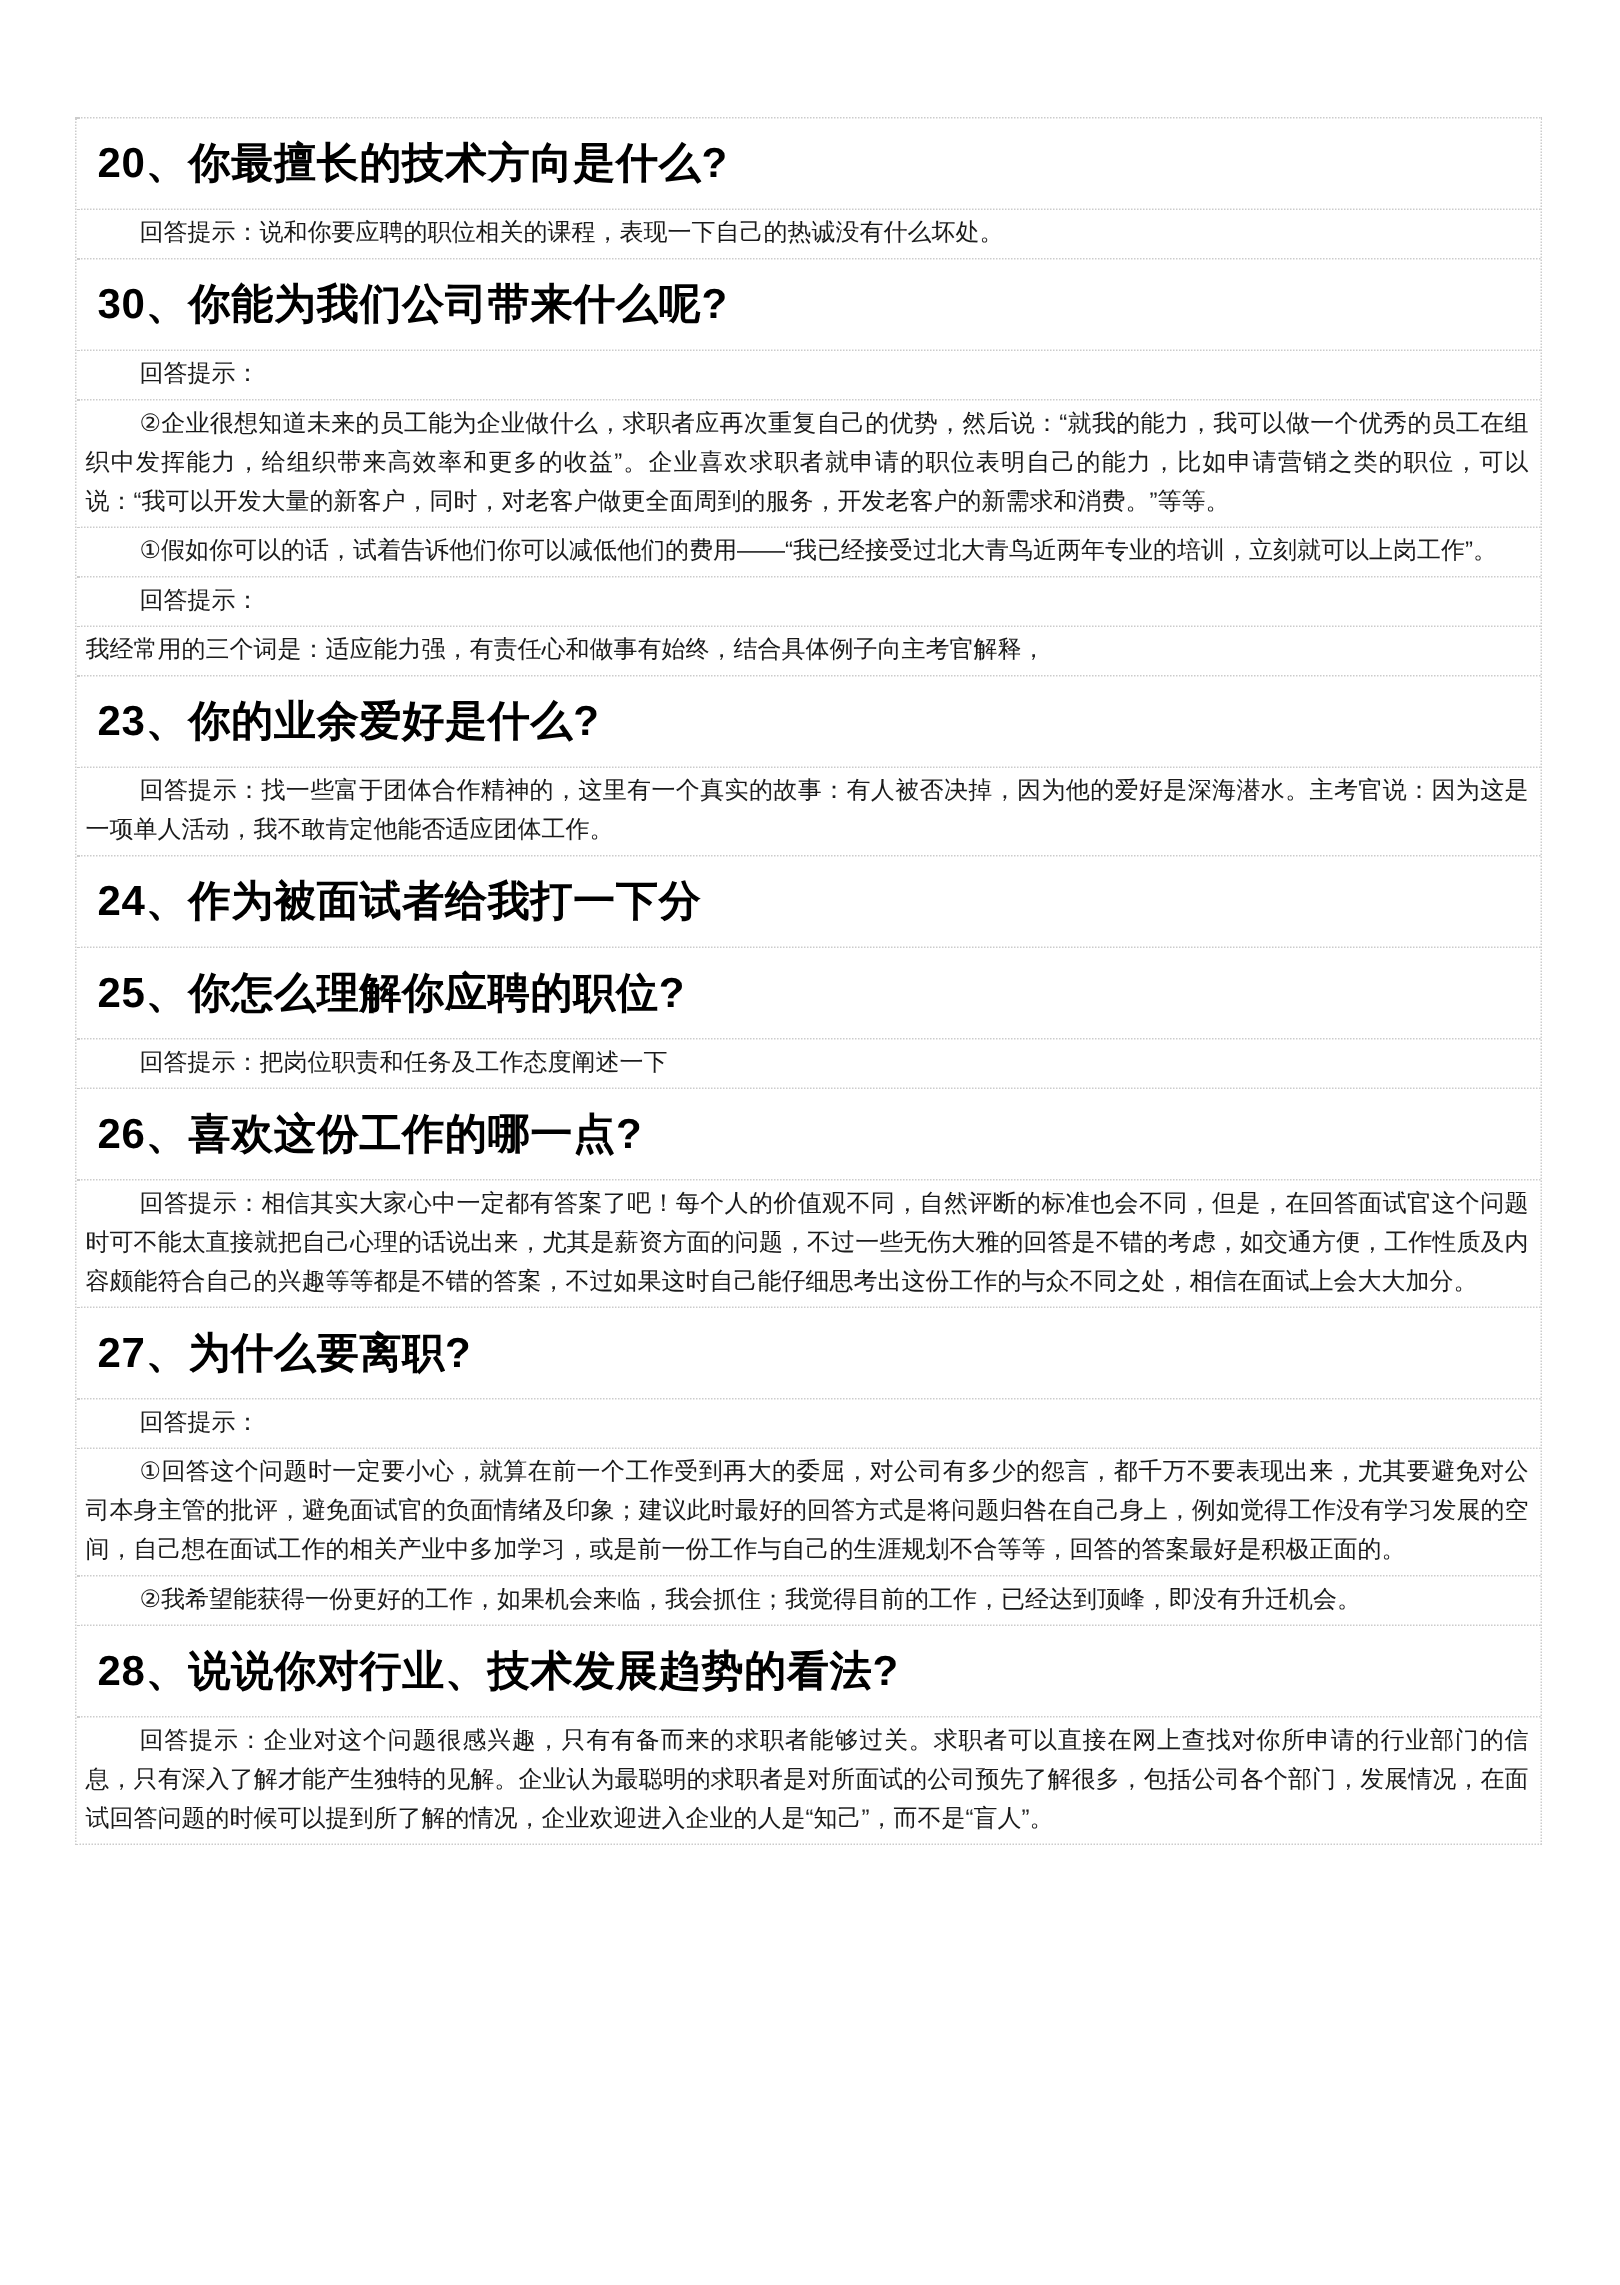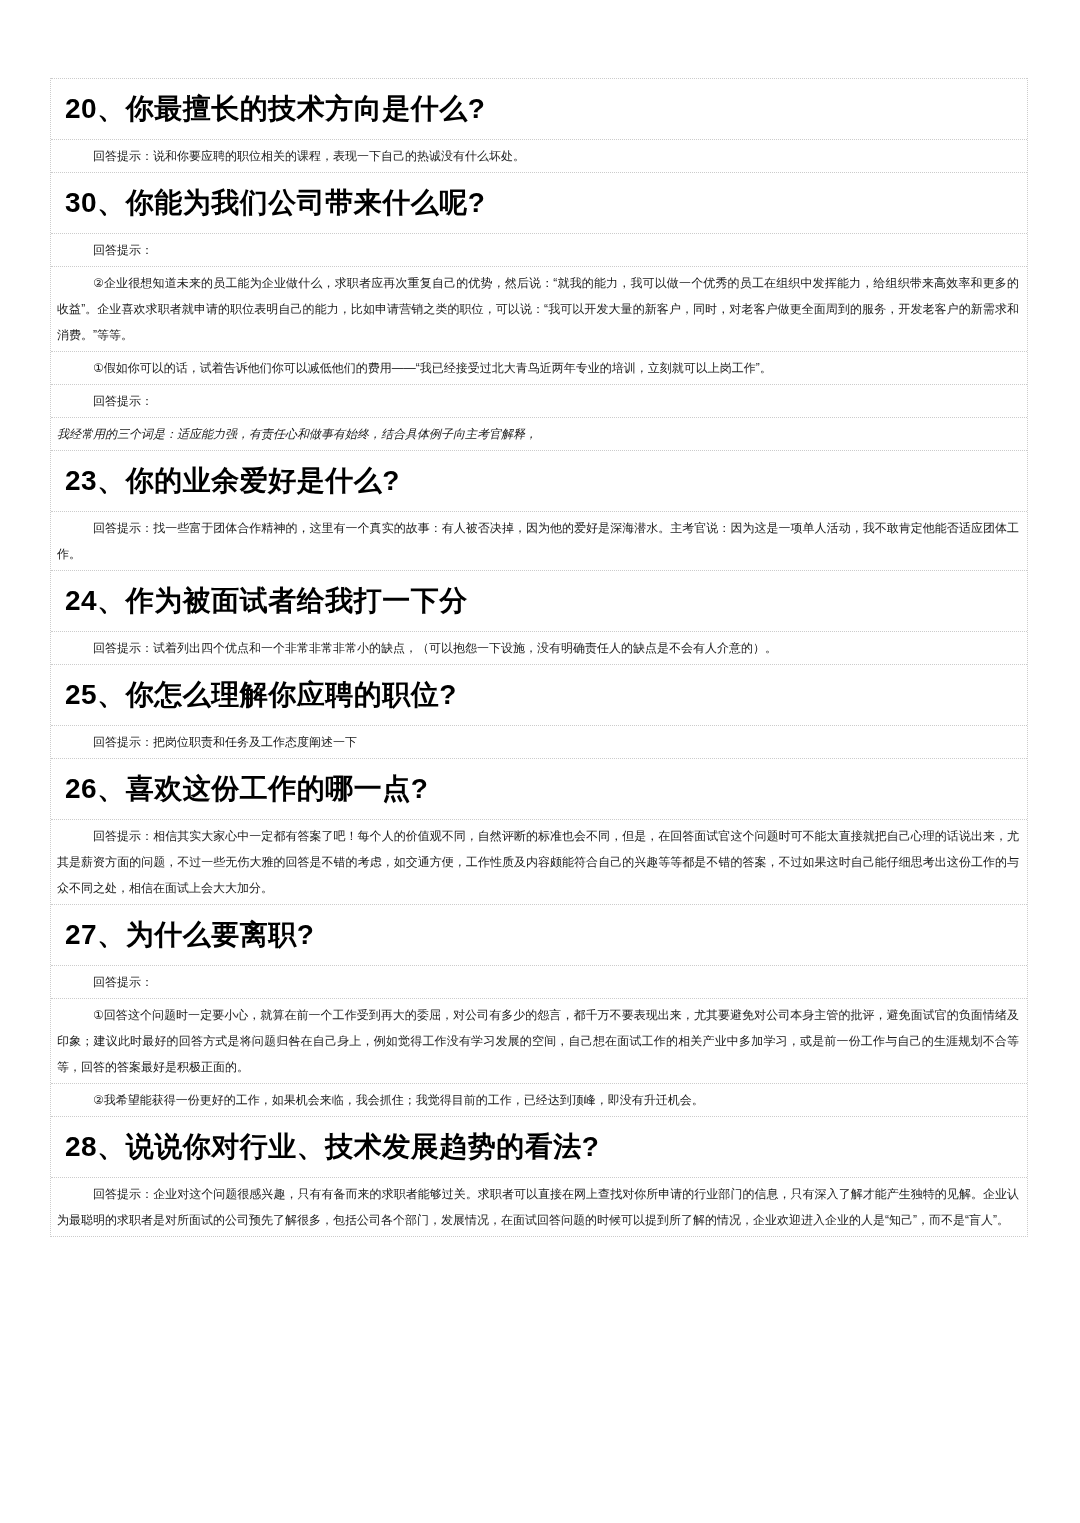--- a/index.html
+++ b/index.html
@@ -38,51 +38,49 @@
     border-top: 1px dotted var(--border-color);
     font-size: 28px;
     line-height: 30px;
     font-weight: 700;
     color: var(--heading-color);
     padding: 15px 10px 15px 14px;
     letter-spacing: 0.5px;
   }
   .qa-paragraph {
     border-top: 1px dotted var(--border-color);
-    font-size: 12px;
+    font-size: 16px;
     line-height: 26px;
     padding: 3px 8px 3px 6px;
     text-indent: 36px;
     text-align: justify;
     color: var(--text-color);
     word-break: break-all;
   }
   .qa-paragraph.no-indent {
     text-indent: 0;
-    font-style: italic;
   }
 </style>
 </head>
 <body>
 
 <div class="doc-page">
   <main class="doc-table" id="doc-table">
 
   <h2 class="qa-heading">20、你最擅长的技术方向是什么?</h2>
       <p class="qa-paragraph">回答提示：说和你要应聘的职位相关的课程，表现一下自己的热诚没有什么坏处。</p>
       <h2 class="qa-heading">30、你能为我们公司带来什么呢?</h2>
       <p class="qa-paragraph">回答提示：</p>
       <p class="qa-paragraph">②企业很想知道未来的员工能为企业做什么，求职者应再次重复自己的优势，然后说：“就我的能力，我可以做一个优秀的员工在组织中发挥能力，给组织带来高效率和更多的收益”。企业喜欢求职者就申请的职位表明自己的能力，比如申请营销之类的职位，可以说：“我可以开发大量的新客户，同时，对老客户做更全面周到的服务，开发老客户的新需求和消费。”等等。</p>
       <p class="qa-paragraph">①假如你可以的话，试着告诉他们你可以减低他们的费用——“我已经接受过北大青鸟近两年专业的培训，立刻就可以上岗工作”。</p>
       <p class="qa-paragraph">回答提示：</p>
       <p class="qa-paragraph no-indent">我经常用的三个词是：适应能力强，有责任心和做事有始终，结合具体例子向主考官解释，</p>
       <h2 class="qa-heading">23、你的业余爱好是什么?</h2>
       <p class="qa-paragraph">回答提示：找一些富于团体合作精神的，这里有一个真实的故事：有人被否决掉，因为他的爱好是深海潜水。主考官说：因为这是一项单人活动，我不敢肯定他能否适应团体工作。</p>
       <h2 class="qa-heading">24、作为被面试者给我打一下分</h2>
-      <p class="qa-paragraph">回答提示：试着列出四个优点和一个非常非常非常小的缺点，（可以抱怨一下设施，没有明确责任人的缺点是不会有人介意的）。</p>
       <h2 class="qa-heading">25、你怎么理解你应聘的职位?</h2>
       <p class="qa-paragraph">回答提示：把岗位职责和任务及工作态度阐述一下</p>
       <h2 class="qa-heading">26、喜欢这份工作的哪一点?</h2>
       <p class="qa-paragraph">回答提示：相信其实大家心中一定都有答案了吧！每个人的价值观不同，自然评断的标准也会不同，但是，在回答面试官这个问题时可不能太直接就把自己心理的话说出来，尤其是薪资方面的问题，不过一些无伤大雅的回答是不错的考虑，如交通方便，工作性质及内容颇能符合自己的兴趣等等都是不错的答案，不过如果这时自己能仔细思考出这份工作的与众不同之处，相信在面试上会大大加分。</p>
       <h2 class="qa-heading">27、为什么要离职?</h2>
       <p class="qa-paragraph">回答提示：</p>
       <p class="qa-paragraph">①回答这个问题时一定要小心，就算在前一个工作受到再大的委屈，对公司有多少的怨言，都千万不要表现出来，尤其要避免对公司本身主管的批评，避免面试官的负面情绪及印象；建议此时最好的回答方式是将问题归咎在自己身上，例如觉得工作没有学习发展的空间，自己想在面试工作的相关产业中多加学习，或是前一份工作与自己的生涯规划不合等等，回答的答案最好是积极正面的。</p>
       <p class="qa-paragraph">②我希望能获得一份更好的工作，如果机会来临，我会抓住；我觉得目前的工作，已经达到顶峰，即没有升迁机会。</p>
       <h2 class="qa-heading">28、说说你对行业、技术发展趋势的看法?</h2>
       <p class="qa-paragraph">回答提示：企业对这个问题很感兴趣，只有有备而来的求职者能够过关。求职者可以直接在网上查找对你所申请的行业部门的信息，只有深入了解才能产生独特的见解。企业认为最聪明的求职者是对所面试的公司预先了解很多，包括公司各个部门，发展情况，在面试回答问题的时候可以提到所了解的情况，企业欢迎进入企业的人是“知己”，而不是“盲人”。</p>

